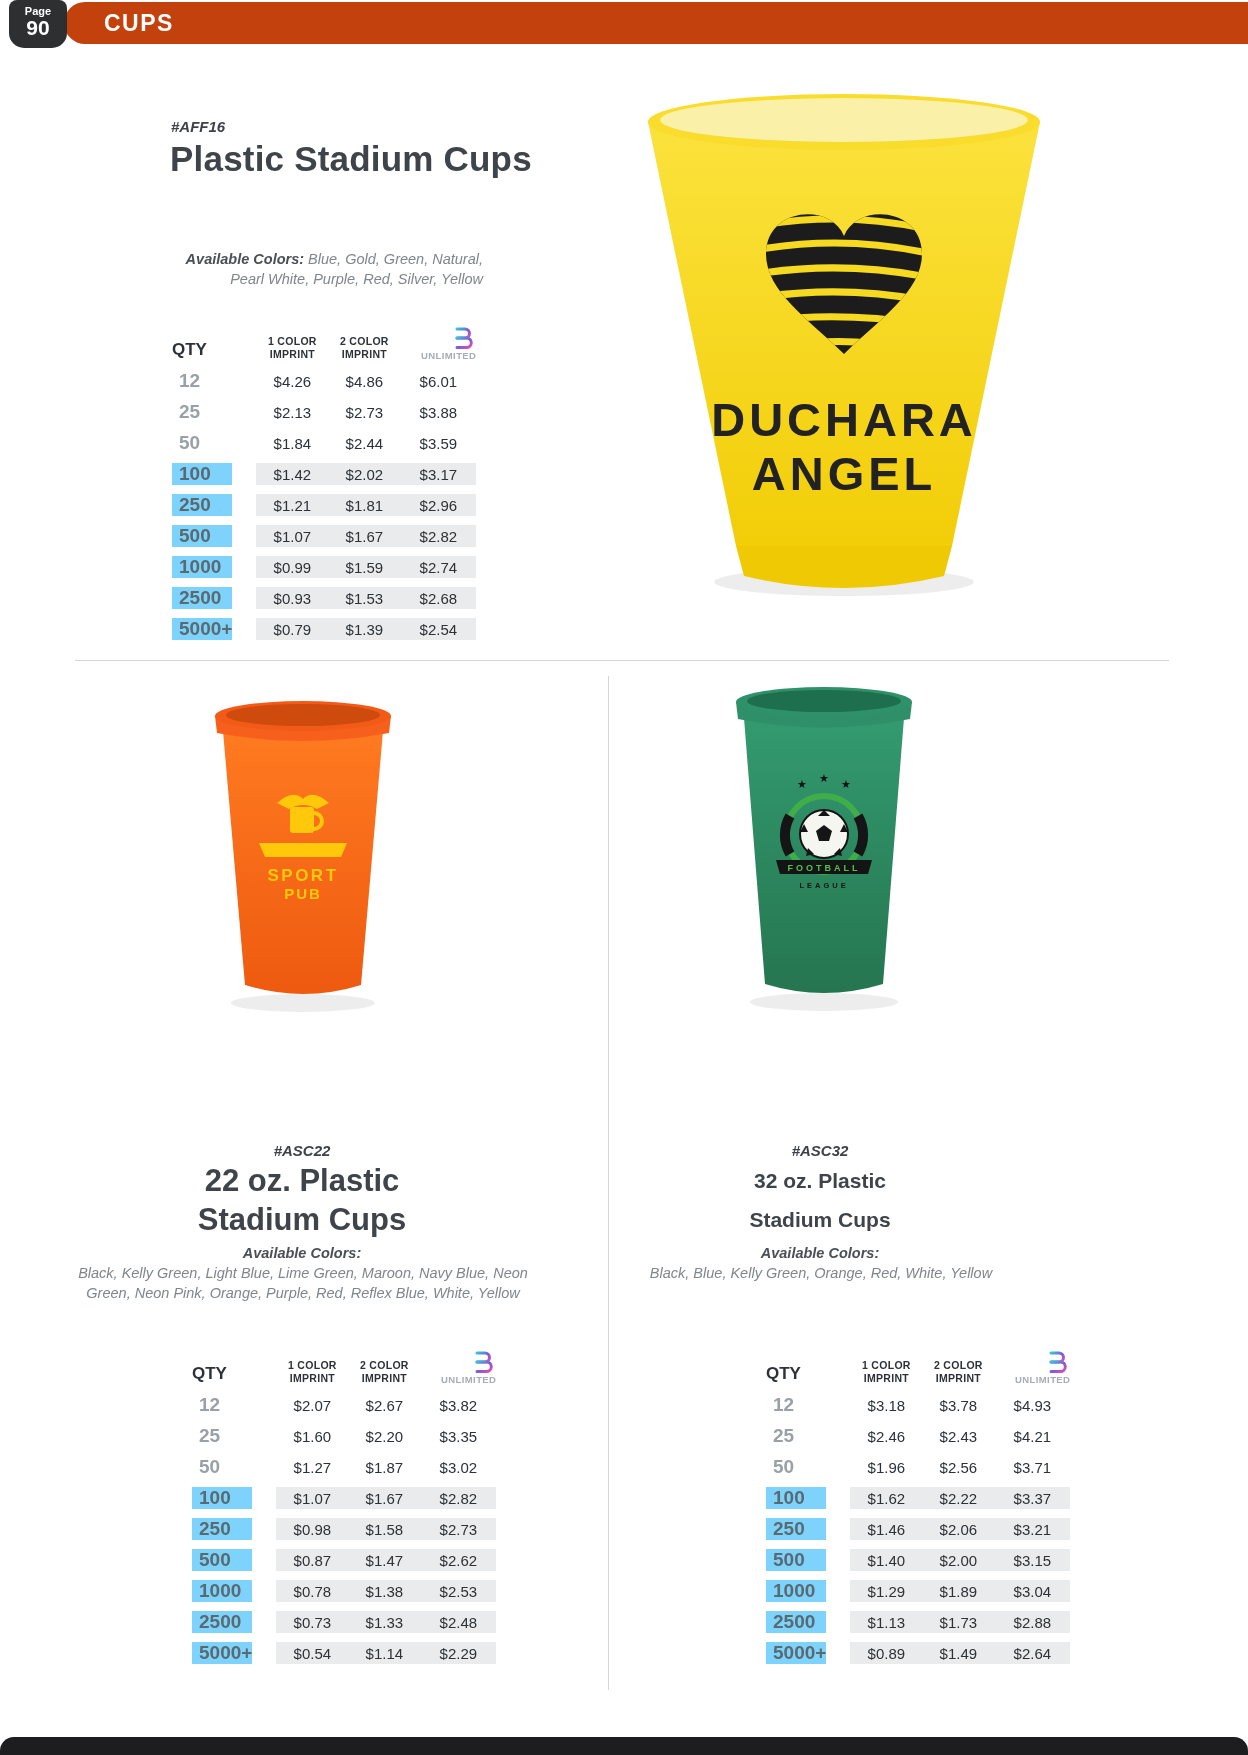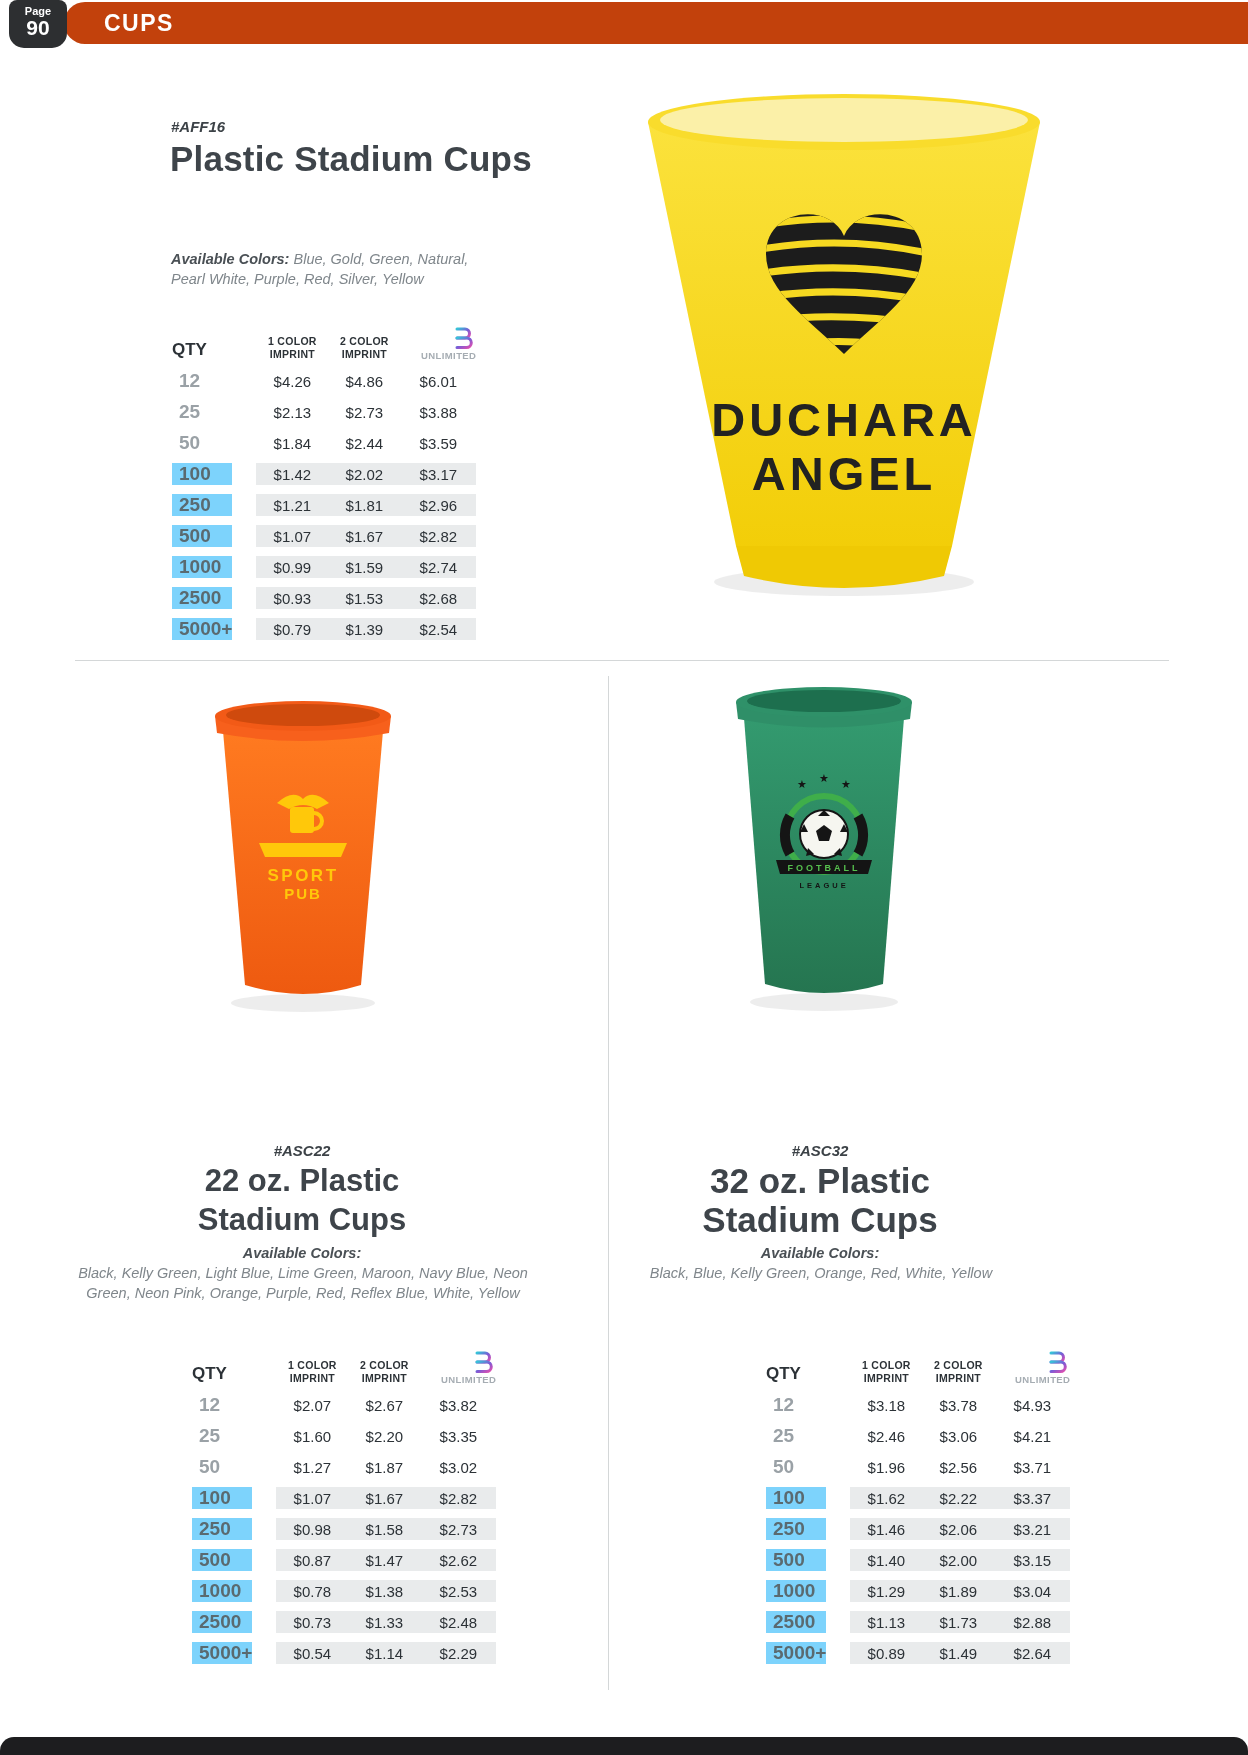--- a/index.html
+++ b/index.html
@@ -13,21 +13,21 @@
               letter-spacing:1.5px;}
   .page-badge{position:absolute;left:9px;top:0;width:58px;height:48px;background:#2d2f31;
               border-radius:8px 8px 15px 15px;color:#fff;text-align:center;z-index:2;}
   .page-badge .lbl{font-size:11px;font-weight:bold;margin-top:5px;}
   .page-badge .num{font-size:21px;font-weight:bold;line-height:21px;}
 
   
   .sku{position:absolute;font-size:15px;font-weight:bold;font-style:italic;color:#3c4247;}
   .ptitle{position:absolute;font-weight:bold;color:#3e444a;}
   .p1 .ptitle{font-size:35px;line-height:45px;letter-spacing:.2px;}
-  .colors{position:absolute;font-style:italic;font-size:14.5px;line-height:20px;color:#7f868b;}
+  .colors{position:absolute;font-style:italic;font-size:14.5px;line-height:20px;color:#7f868b;text-align:right;}
   .colors b{color:#4a5055;}
   .center{text-align:center;}
 
   
   table.price-table{position:absolute;border-collapse:separate;border-spacing:0 9px;}
   .price-table th{vertical-align:bottom;height:46px;padding:0;}
   th.qty-h{text-align:left;font-size:17px;font-weight:bold;color:#2c3237;padding-bottom:1px;width:54px;}
   th.sp, td.spacer{width:22px;}
   th.imp-h{font-size:10.5px;font-weight:bold;color:#2c3237;text-align:center;line-height:13px;
            letter-spacing:.3px;width:72px;}
@@ -405,21 +405,21 @@
             <td class="price">$0.54</td>
             <td class="price">$1.14</td>
             <td class="price">$2.29</td>
           </tr>
         </tbody>
     </table>
   </div>
 
   <div class="p3">
     <div class="sku center" style="left:605px;width:430px;top:1142px;">#ASC32</div>
-    <div class="ptitle center" style="left:605px;width:430px;top:1161px;font-size:35px;line-height:39px;">
+    <div class="ptitle center" style="left:605px;width:430px;top:1161px;font-size:21px;line-height:39px;">
       <div>32 oz. Plastic</div>
       <div>Stadium Cups</div>
     </div>
     <div class="colors center" style="left:605px;width:430px;top:1243px;">
       <b>Available Colors:</b>
     </div>
     <div class="colors center" style="left:595px;width:452px;top:1263px;">Black, Blue, Kelly Green, Orange, Red, White, Yellow</div>
 
     <table class="price-table" style="left:766px;top:1329px;">
       <thead>
@@ -454,21 +454,21 @@
             <td class="price">$3.18</td>
             <td class="price">$3.78</td>
             <td class="price">$4.93</td>
           </tr>
           <tr>
             <td class="qty-cell">
               <span class="qty-chip">25</span>
             </td>
             <td class="spacer"></td>
             <td class="price">$2.46</td>
-            <td class="price">$3.06</td>
+            <td class="price">$2.43</td>
             <td class="price">$4.21</td>
           </tr>
           <tr>
             <td class="qty-cell">
               <span class="qty-chip">50</span>
             </td>
             <td class="spacer"></td>
             <td class="price">$1.96</td>
             <td class="price">$2.56</td>
             <td class="price">$3.71</td>

